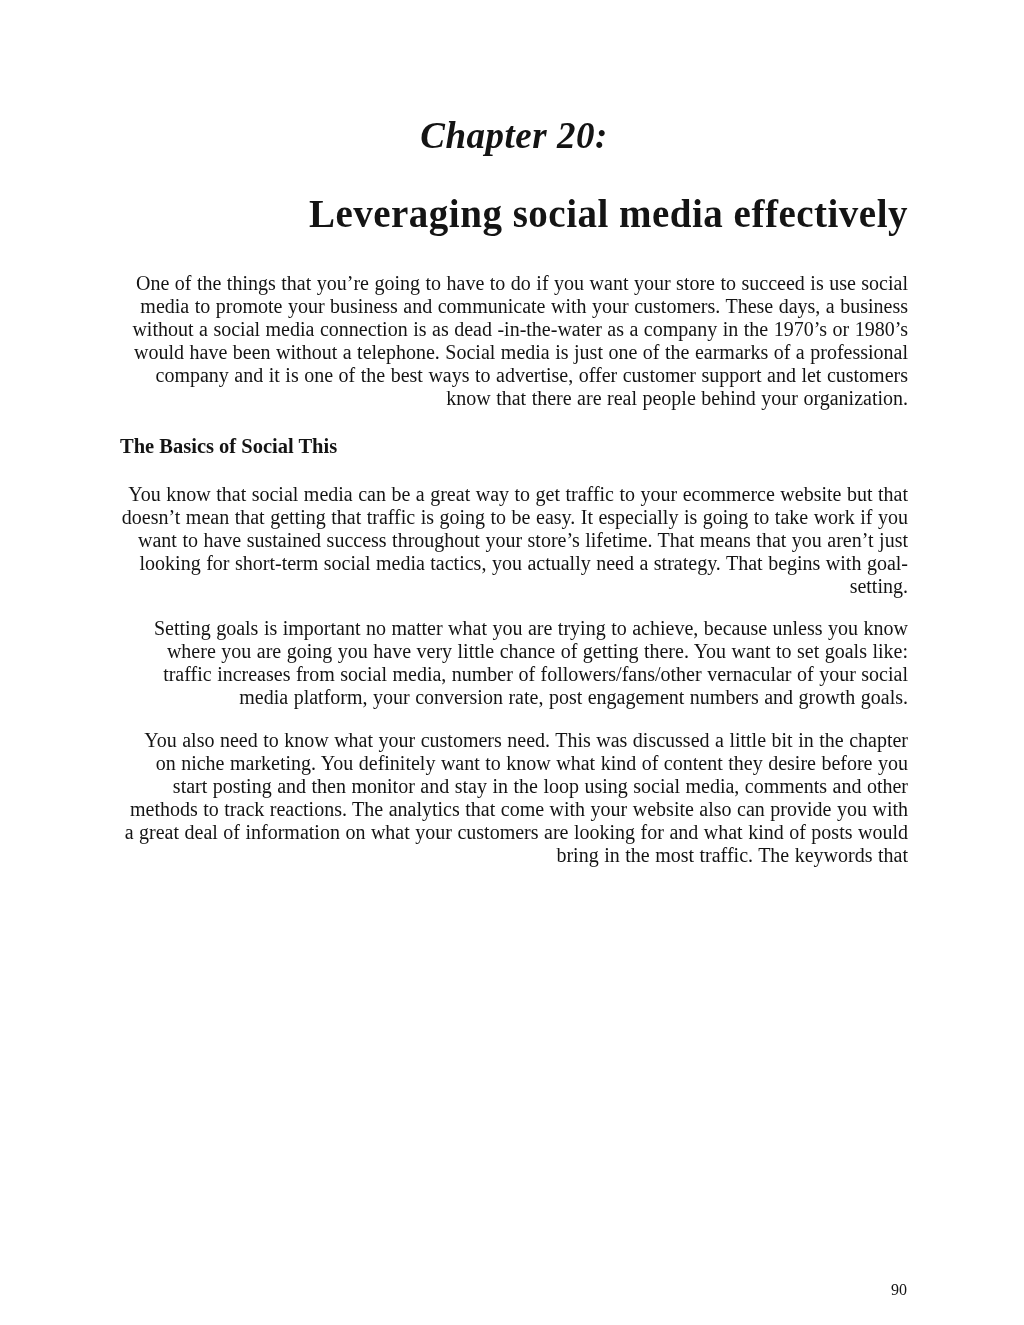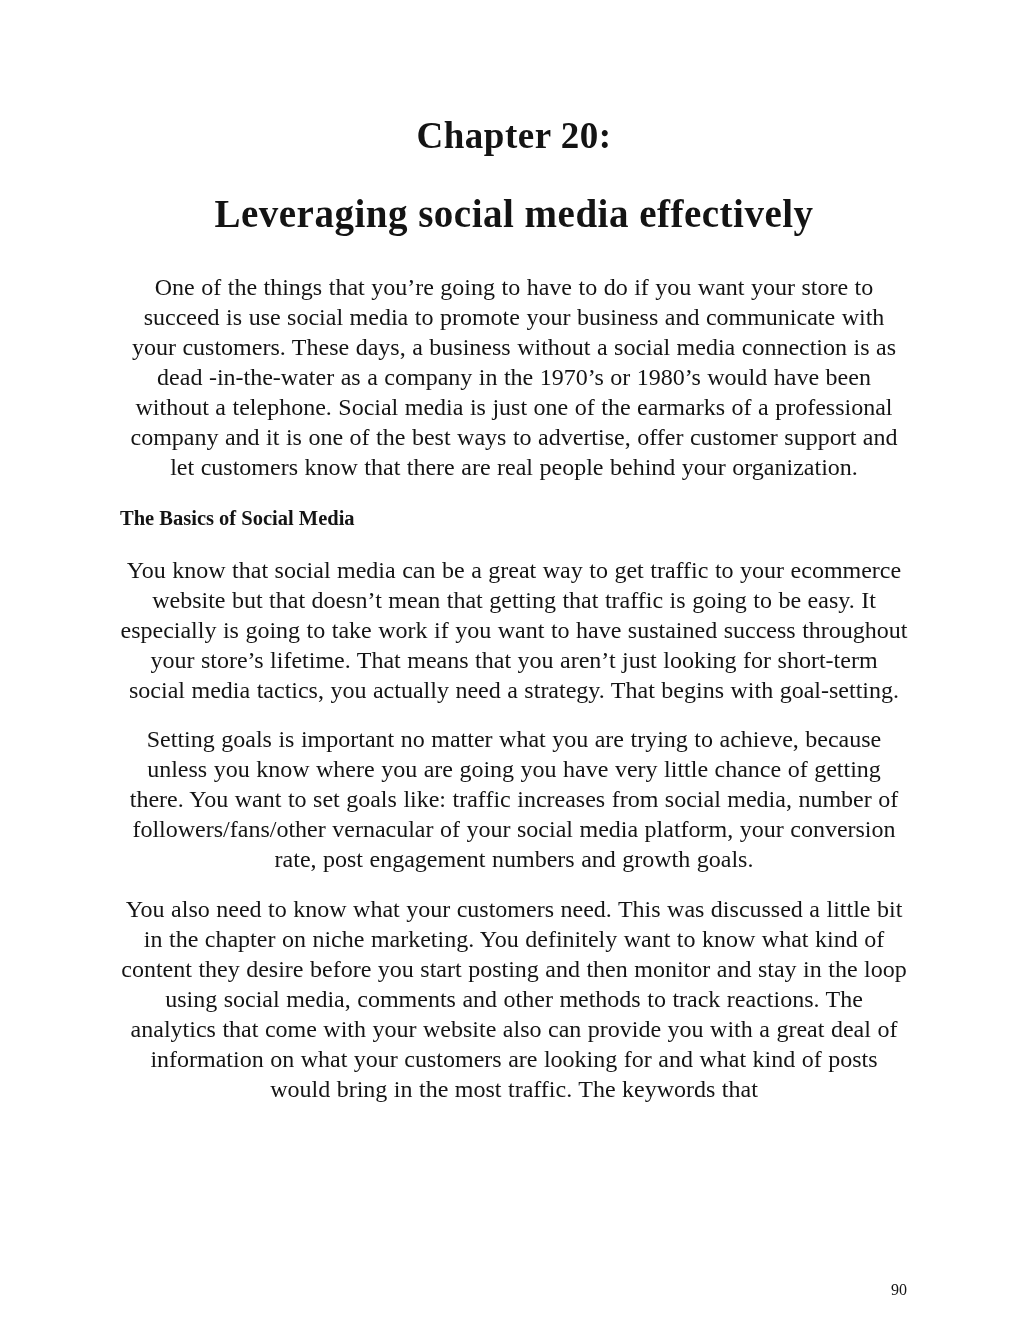--- a/index.html
+++ b/index.html
@@ -26,34 +26,35 @@
     margin-right: 116px; 
   }
   .chapter-title {
     margin: 0;
     padding-top: 112px;
     font-size: 37px;
     line-height: 47px;
     font-weight: bold;
     text-align: center;
     letter-spacing: 0.5px;
+    font-style: italic;
   }
   .chapter-subtitle {
     margin: 31px 0 0 0;
     font-size: 39px;
     line-height: 48px;
     font-weight: bold;
-    text-align: center;
+    text-align: right;
     letter-spacing: 0.5px;
   }
   .content p {
     margin: 0 0 19.5px 0;
-    font-size: 24px;
-    line-height: 30px;
-    text-align: center;
+    font-size: 20px;
+    line-height: 23px;
+    text-align: right;
     letter-spacing: 0px;
     word-spacing: 0.5px;
   }
   .content p.first-para {
     margin-top: 34px;
   }
   .section-heading {
     margin: 0 0 19.5px 0;
     font-size: 20.5px;
     line-height: 33.6px;
@@ -70,19 +71,19 @@
   }
 </style>
 </head>
 <body>
 
 <div class="page">
   <div class="content">
     <h1 class="chapter-title">Chapter 20:</h1>
     <h2 class="chapter-subtitle">Leveraging social media effectively</h2>
     <p class="first-para">One of the things that you’re going to have to do if you want your store to succeed is use social media to promote your business and communicate with your customers. These days, a business without a social media connection is as dead -in-the-water as a company in the 1970’s or 1980’s would have been without a telephone. Social media is just one of the earmarks of a professional company and it is one of the best ways to advertise, offer customer support and let customers know that there are real people behind your organization.</p>
-    <h3 class="section-heading">The Basics of Social Media</h3>
+    <h3 class="section-heading">The Basics of Social This</h3>
     <p>You know that social media can be a great way to get traffic to your ecommerce website but that doesn’t mean that getting that traffic is going to be easy. It especially is going to take work if you want to have sustained success throughout your store’s lifetime. That means that you aren’t just looking for short-term social media tactics, you actually need a strategy. That begins with goal-setting.</p>
     <p>Setting goals is important no matter what you are trying to achieve, because unless you know where you are going you have very little chance of getting there. You want to set goals like: traffic increases from social media, number of followers/fans/other vernacular of your social media platform, your conversion rate, post engagement numbers and growth goals.</p>
     <p>You also need to know what your customers need. This was discussed a little bit in the chapter on niche marketing. You definitely want to know what kind of content they desire before you start posting and then monitor and stay in the loop using social media, comments and other methods to track reactions. The analytics that come with your website also can provide you with a great deal of information on what your customers are looking for and what kind of posts would bring in the most traffic. The keywords that</p>
   </div>
   <div class="page-number">90</div>
 </div>
 
 </body></html>

